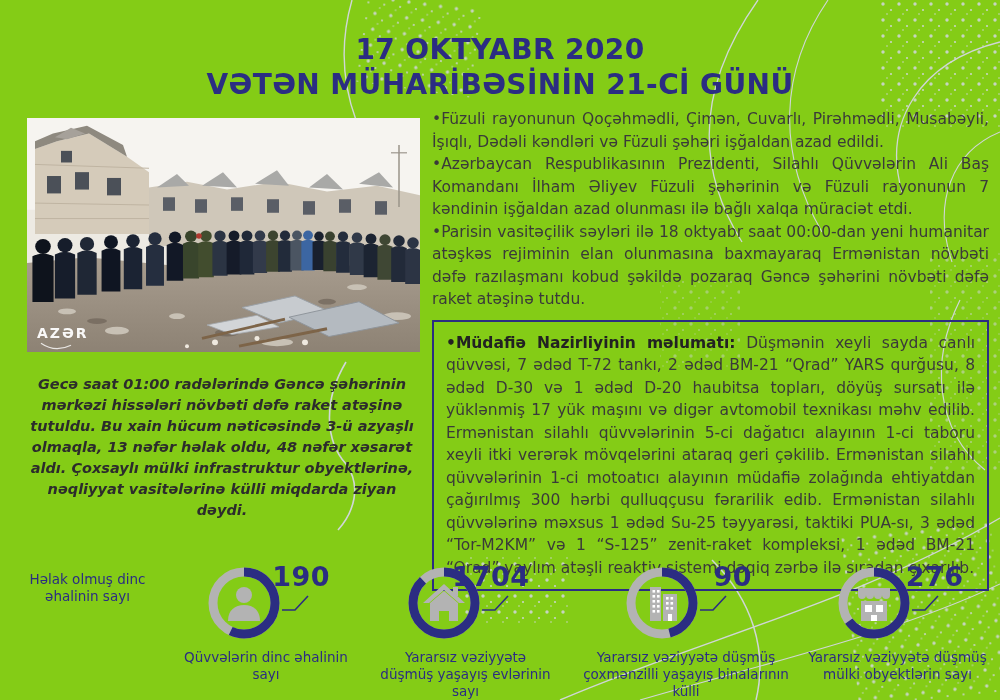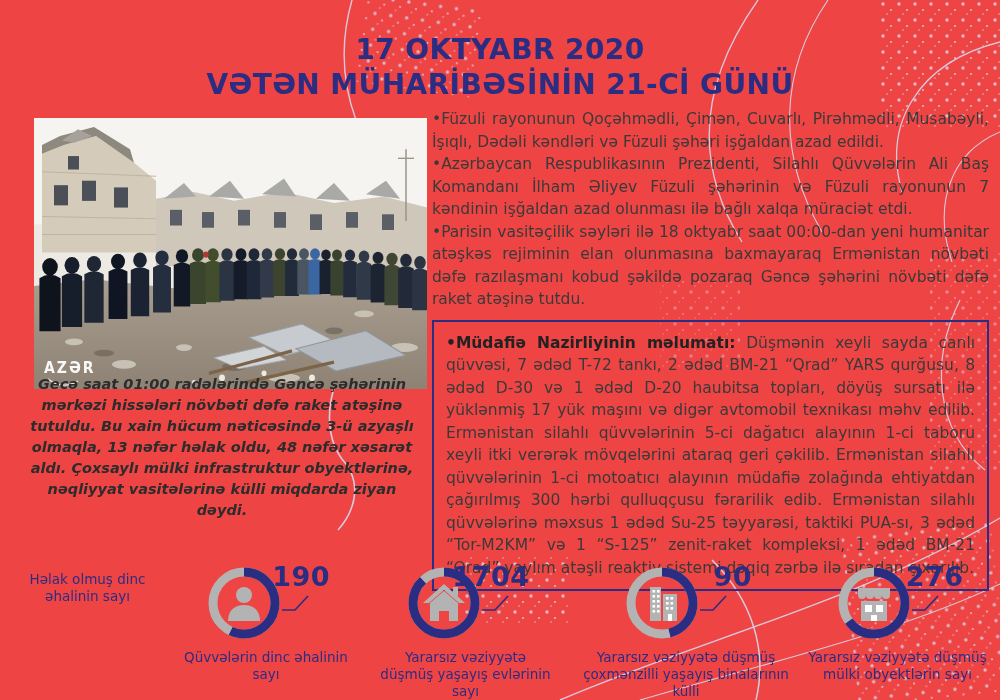--- a/index.html
+++ b/index.html
@@ -4,28 +4,28 @@
 <style>
   :root{
     --navy:#2b2d82;
     --ring-gray:#b3b3b3;
     --body-text:#3a3a3a;
     --ornament:#d8d7ec;
   }
   *{margin:0;padding:0;box-sizing:border-box;}
   html,body{background:#ffffff;}
   body{font-family:"DejaVu Sans","Liberation Sans",sans-serif;}
-  .page{position:relative;width:1000px;height:700px;background:#ef4444;overflow:hidden;}
+  .page{position:relative;width:1000px;height:700px;background:#84cc16;overflow:hidden;}
   .ornaments{position:absolute;inset:0;z-index:0;pointer-events:none;}
   .content{position:absolute;inset:0;z-index:1;}
 
   .title{position:absolute;left:0;top:32px;width:100%;text-align:center;
          color:var(--navy);font-weight:bold;font-size:28px;line-height:35px;letter-spacing:.4px;}
 
-  .photo{position:absolute;left:34px;top:118px;width:393px;height:271px;text-decoration:underline;}
+  .photo{position:absolute;left:27px;top:118px;width:393px;height:234px;text-decoration:underline;}
   .photo svg{display:block;width:100%;height:100%;}
 
   .caption{position:absolute;left:22px;top:374px;width:400px;text-align:center;
            font-style:italic;font-weight:bold;font-size:14.5px;line-height:21px;color:#2c2c2c;}
 
   .rightcol{position:absolute;left:432px;top:108px;width:557px;}
   .bullets p{font-size:15.5px;line-height:22.5px;color:var(--body-text);text-align:justify;}
   .mod-box{margin-top:9px;border:2px solid var(--navy);padding:10px 12px;}
   .mod-box p{font-size:15.5px;line-height:22.5px;color:var(--body-text);text-align:justify;}
   .mod-box b{color:#222;}

